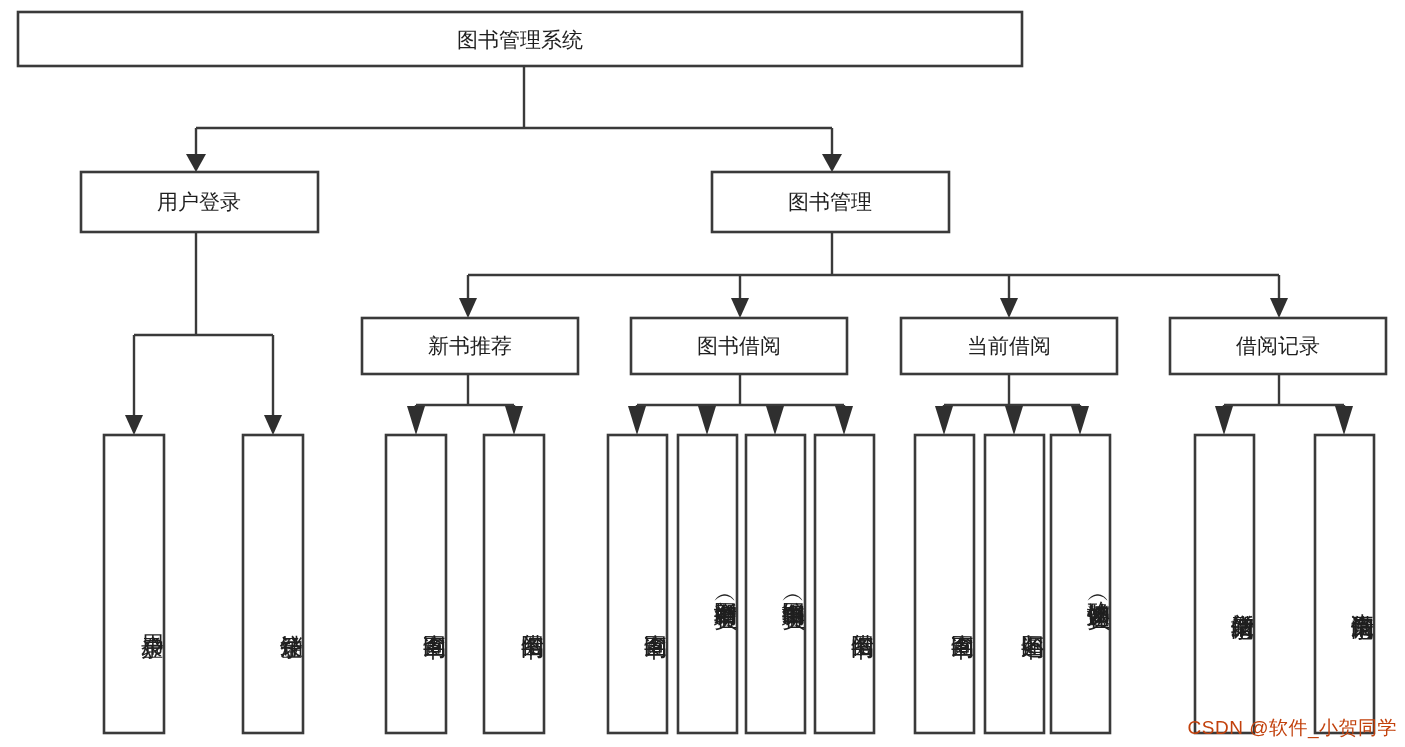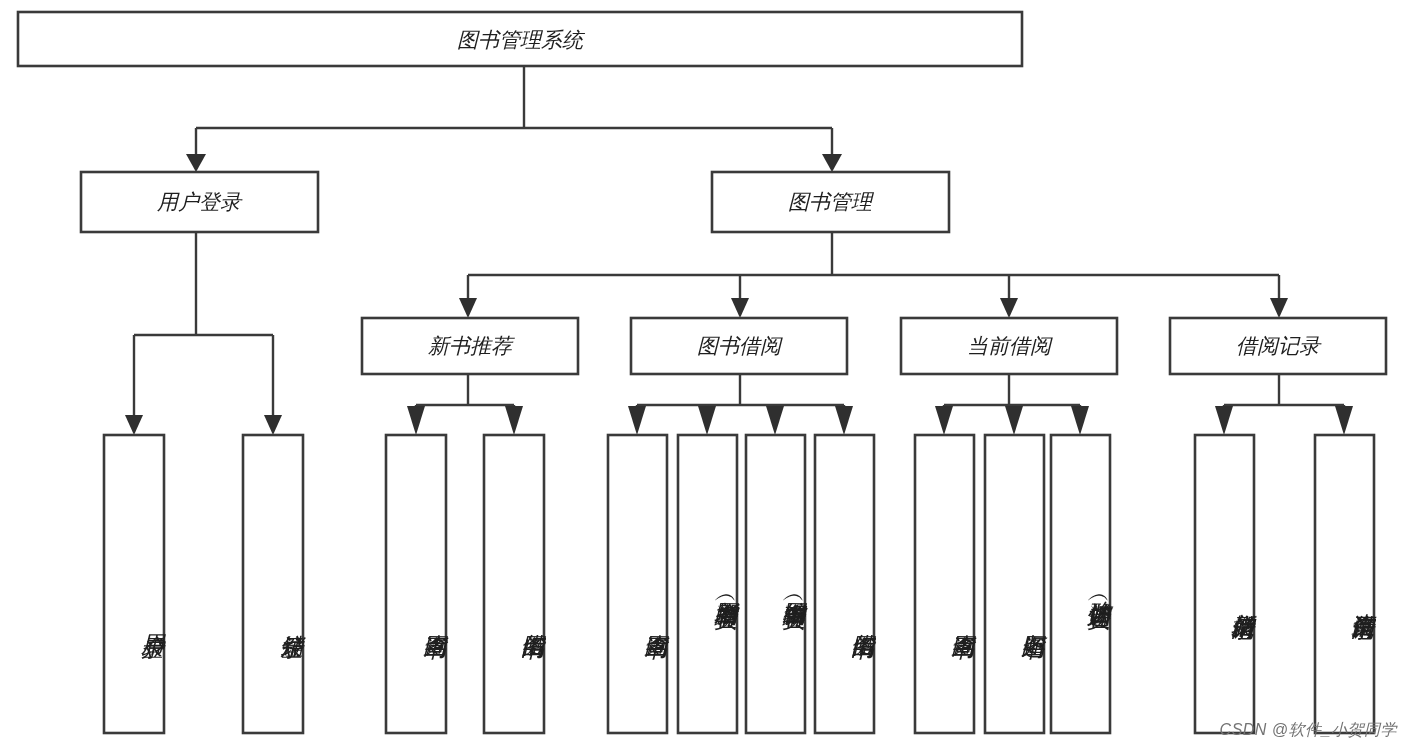--- a/index.html
+++ b/index.html
@@ -10,21 +10,20 @@
   }
   body {
     font-family: "Liberation Sans", "DejaVu Sans", sans-serif;
   }
   #diagram-root {
     position: relative;
     width: 1405px;
     height: 747px;
     background: #ffffff;
     overflow: hidden;
-    font-style: italic;
   }
   svg#tree-svg {
     position: absolute;
     left: 0;
     top: 0;
     width: 1405px;
     height: 747px;
     display: block;
   }
   .node-box {
@@ -64,22 +63,22 @@
     align-items: flex-start;
     justify-content: center;
     white-space: nowrap;
     pointer-events: none;
   }
   .watermark {
     position: absolute;
     right: 8px;
     bottom: 6px;
     font-family: "Liberation Sans", "DejaVu Sans", sans-serif;
-    font-size: 16px;
-    color: #737373;
+    font-size: 19px;
+    color: #c2410c;
     letter-spacing: 0.5px;
     user-select: none;
   }
 </style>
 </head>
 <body>
 
 <div id="diagram-root">
 
   <svg id="tree-svg" viewBox="0 0 1405 747">

